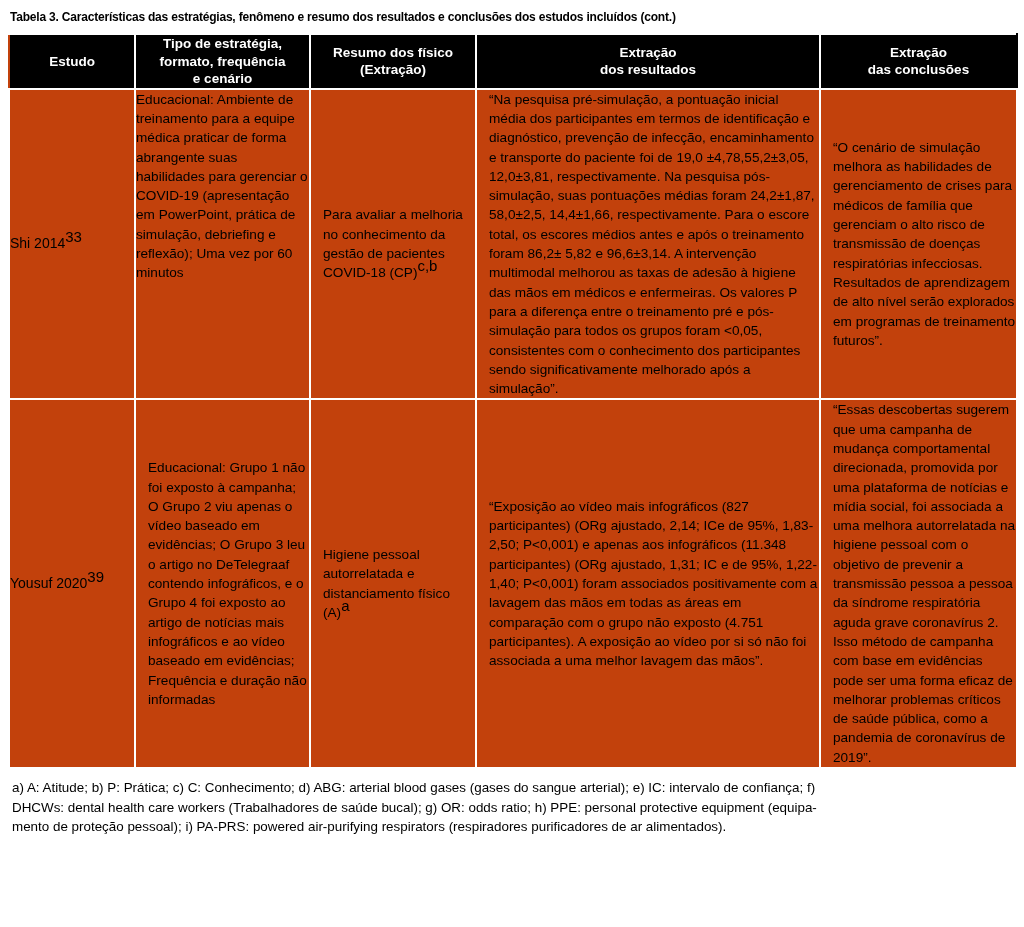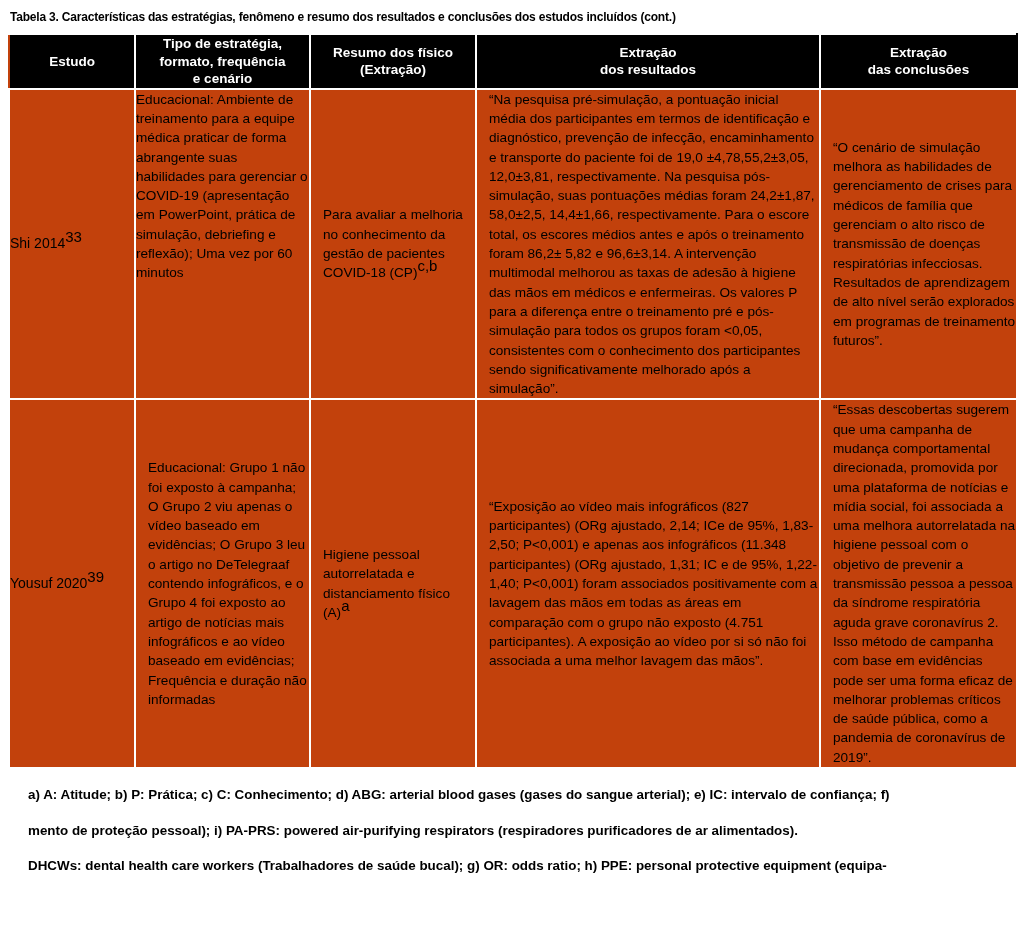--- a/index.html
+++ b/index.html
@@ -86,22 +86,21 @@
   .col4 { width: 344px; }
   .col5 { width: 197px; }
 
   .footnotes {
     margin: 9px 4px 0 4px;
     font-size: 13.4px;
     line-height: 1.46;
     text-align: left;
   }
   .para-block p {
-    margin: 16px;
-    font-weight: bold;
+    margin: 0;
   }
 </style>
 </head>
 <body>
 
 <div class="page">
 
   <div class="table-caption">Tabela 3. Características das estratégias, fenômeno e resumo dos resultados e conclusões dos estudos incluídos (cont.)</div>
 
   <table class="maintable">
@@ -169,17 +168,17 @@
         </td>
         <td class="cell-mid">
           <span>“Essas descobertas sugerem que uma campanha de mudança comportamental direcionada, promovida por uma plataforma de notícias e mídia social, foi associada a uma melhora autorrelatada na higiene pessoal com o objetivo de prevenir a transmissão pessoa a pessoa da síndrome respiratória aguda grave coronavírus 2. Isso método de campanha com base em evidências pode ser uma forma eficaz de melhorar problemas críticos de saúde pública, como a pandemia de coronavírus de 2019”.</span>
         </td>
       </tr>
     </tbody>
   </table>
 
   <div class="footnotes para-block">
     <p>a) A: Atitude; b) P: Prática; c) C: Conhecimento; d) ABG: arterial blood gases (gases do sangue arterial); e) IC: intervalo de confiança; f)</p>
+    <p>DHCWs: dental health care workers (Trabalhadores de saúde bucal); g) OR: odds ratio; h) PPE: personal protective equipment (equipa-</p>
     <p>mento de proteção pessoal); i) PA-PRS: powered air-purifying respirators (respiradores purificadores de ar alimentados).</p>
-    <p>DHCWs: dental health care workers (Trabalhadores de saúde bucal); g) OR: odds ratio; h) PPE: personal protective equipment (equipa-</p>
   </div>
 
 </div>
 
 </body></html>

